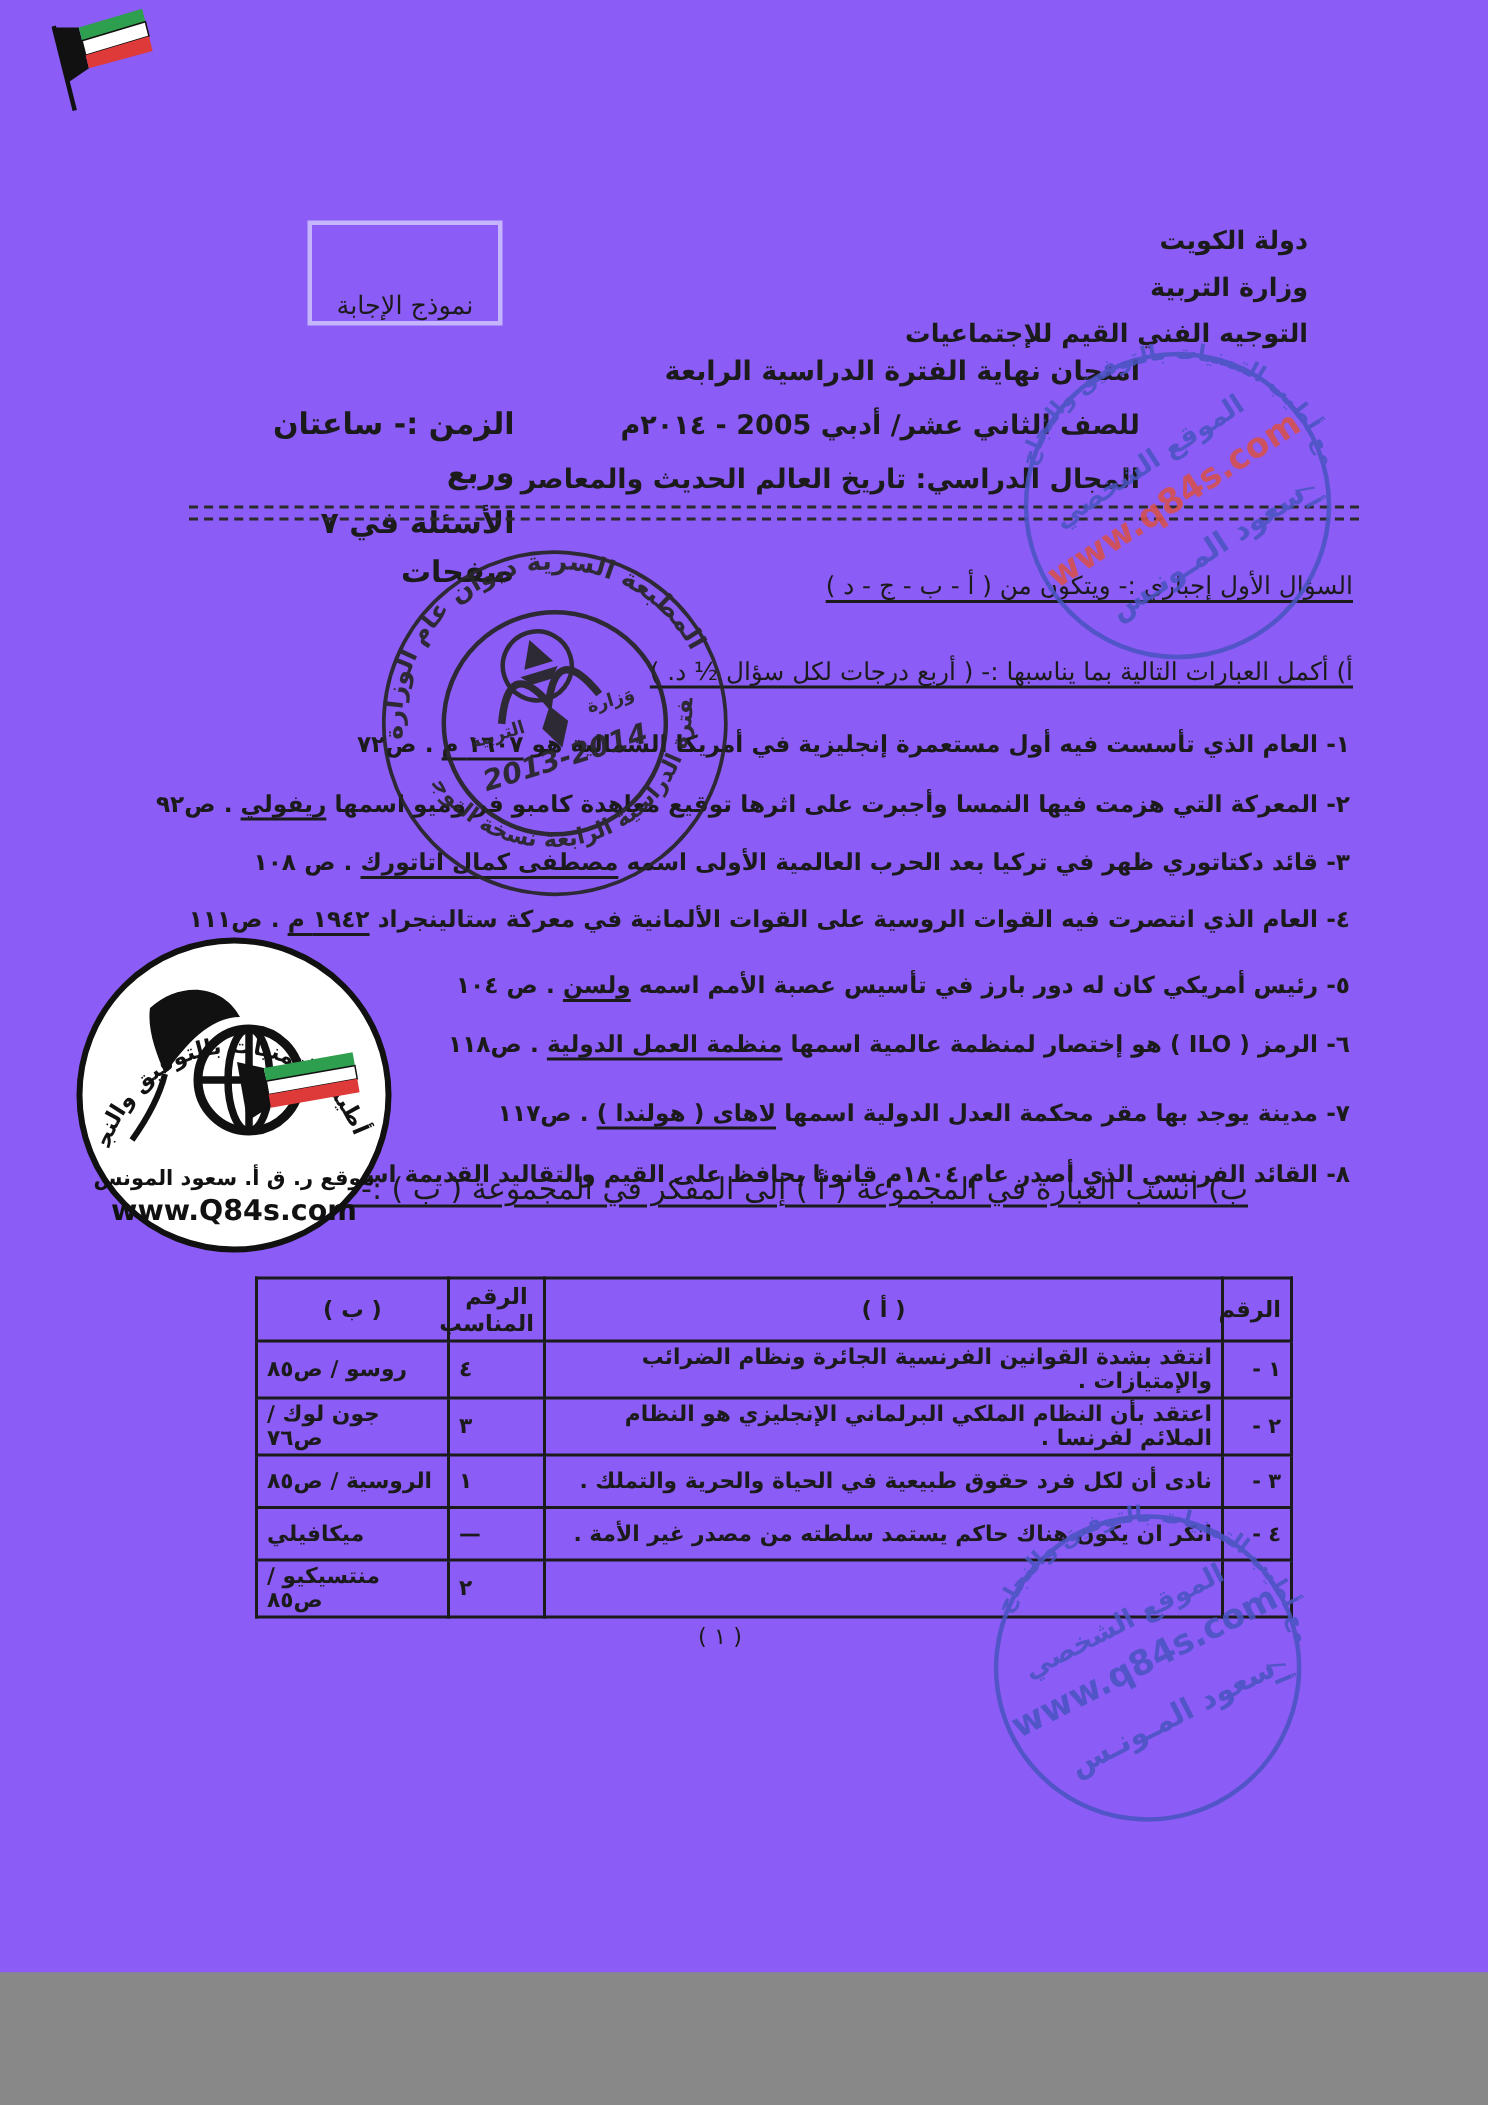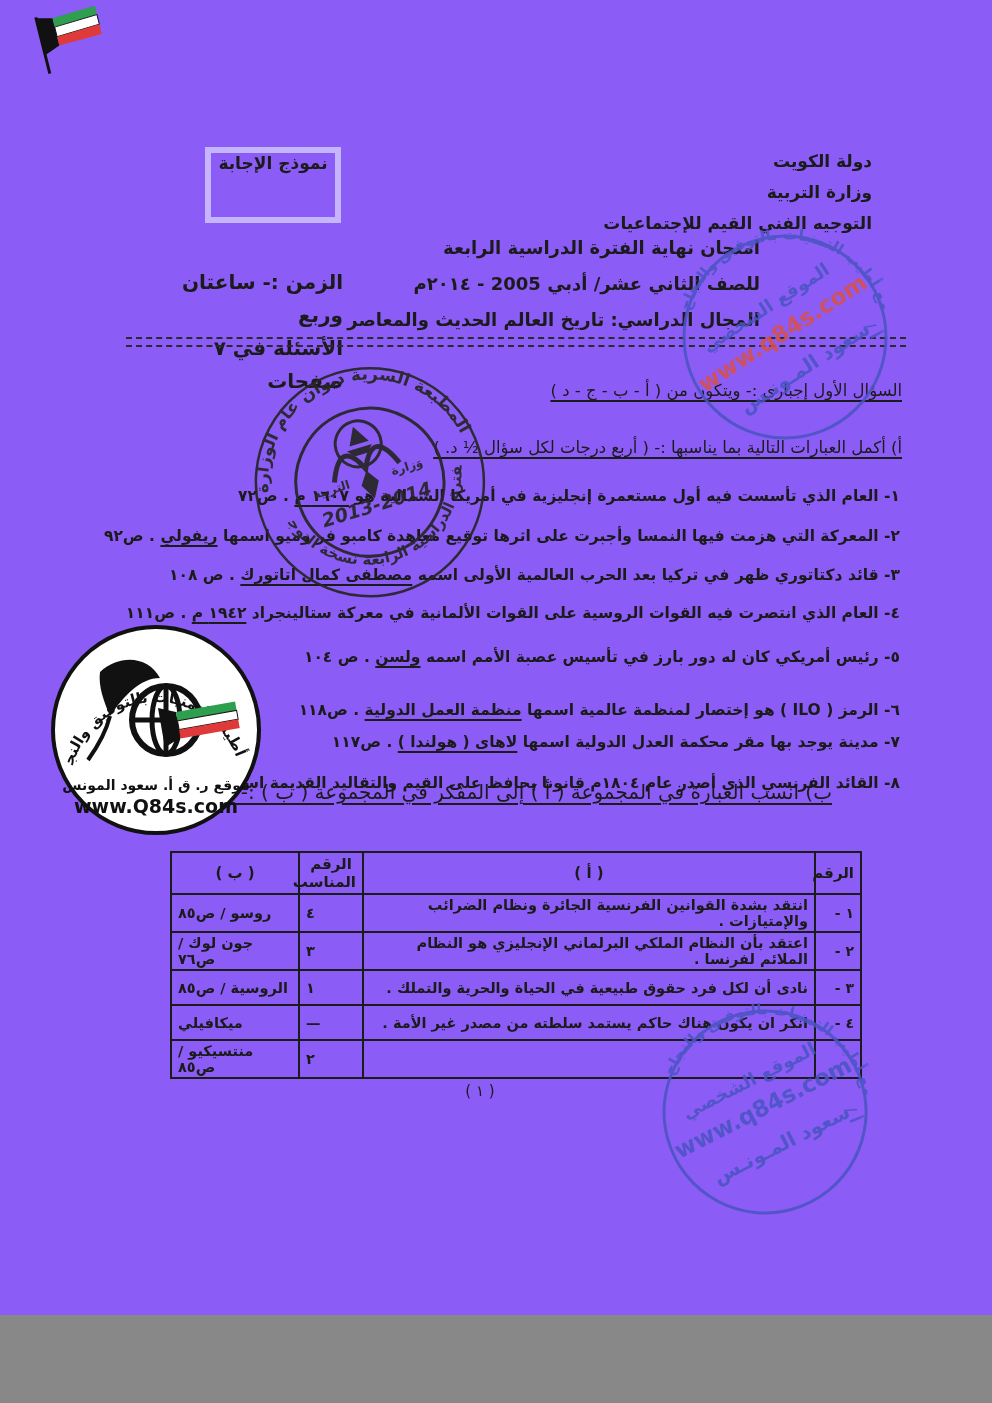--- a/index.html
+++ b/index.html
@@ -7,22 +7,22 @@
     position:relative; width:992px; height:1315px; margin:0 auto;
     background:#8b5cf6; overflow:hidden;
     font-family:"DejaVu Sans", sans-serif;
     color:#1b1b1b; direction:rtl;
   }
   .abs{position:absolute;}
   .b{font-weight:400;}
   .u{text-decoration:underline; text-underline-offset:4px; text-decoration-thickness:1.5px;}
   
   .hdr-right{right:120px; top:146px; text-align:right; font-size:17px; font-weight:700; line-height:31px;}
-  .answer-box{left:205px; top:147px; width:124px; height:64px; border:6px solid #c4b5fd;
-    display:flex; align-items:flex-start; justify-content:center; font-size:17px; font-weight:700;}
+  .answer-box{left:205px; top:147px; width:124px; height:64px; border:3px solid #c4b5fd;
+    display:flex; align-items:flex-end; justify-content:center; font-size:17px; font-weight:400;}
   .title-center{left:280px; top:230px; width:480px; font-size:18px; font-weight:700; line-height:36px; white-space:nowrap;}
   .info-left{left:148px; top:266px; width:195px; text-align:right; font-size:20px; font-weight:700; line-height:33px;}
   .separator{left:126px; top:337px; width:780px; height:6px;
     border-top:2.5px dashed #2a2a2a; border-bottom:2.5px dashed #2a2a2a;}
   
   .h-a{right:90px; top:381px; font-size:16.5px; white-space:nowrap;}
   .h-a2{right:90px; top:438px; font-size:16.5px; white-space:nowrap;}
   .h-b{right:160px; top:780px; font-size:20px; white-space:nowrap;}
   
   .qwrap{right:92px; top:487px; width:790px; font-size:15.5px; font-weight:700;}
@@ -85,21 +85,21 @@
 
   <div class="abs h-a b u">السؤال الأول إجباري :- ويتكون من ( أ - ب - ج - د )</div>
   <div class="abs h-a2 b u">أ) أكمل العبارات التالية بما يناسبها :- ( أربع درجات لكل سؤال ½ د. )</div>
 
   <div class="abs qwrap">
     <p style="top:0px"><span>١-</span> <span>العام الذي تأسست فيه أول مستعمرة إنجليزية في أمريكا الشمالية هو</span> <span class="u">١٦٠٧ م</span> <span>. ص٧٢</span></p>
     <p style="top:40px"><span>٢-</span> <span>المعركة التي هزمت فيها النمسا وأجبرت على اثرها توقيع معاهدة كامبو فر وميو اسمها</span> <span class="u">ريفولي</span> <span>. ص٩٢</span></p>
     <p style="top:79px"><span>٣-</span> <span>قائد دكتاتوري ظهر في تركيا بعد الحرب العالمية الأولى اسمه</span> <span class="u">مصطفى كمال اتاتورك</span> <span>. ص ١٠٨</span></p>
     <p style="top:117px"><span>٤-</span> <span>العام الذي انتصرت فيه القوات الروسية على القوات الألمانية في معركة ستالينجراد</span> <span class="u">١٩٤٢ م</span> <span>. ص١١١</span></p>
     <p style="top:161px"><span>٥-</span> <span>رئيس أمريكي كان له دور بارز في تأسيس عصبة الأمم اسمه</span> <span class="u">ولسن</span> <span>. ص ١٠٤</span></p>
-    <p style="top:214px"><span>٦-</span> <span>الرمز ( ILO ) هو إختصار لمنظمة عالمية اسمها</span> <span class="u">منظمة العمل الدولية</span> <span>. ص١١٨</span></p>
+    <p style="top:200px"><span>٦-</span> <span>الرمز ( ILO ) هو إختصار لمنظمة عالمية اسمها</span> <span class="u">منظمة العمل الدولية</span> <span>. ص١١٨</span></p>
     <p style="top:246px"><span>٧-</span> <span>مدينة يوجد بها مقر محكمة العدل الدولية اسمها</span> <span class="u">لاهاى ( هولندا )</span> <span>. ص١١٧</span></p>
     <p style="top:287px"><span>٨-</span> <span>القائد الفرنسي الذي أصدر عام ١٨٠٤م قانونا يحافظ على القيم والتقاليد القديمة اسمه</span> <span class="u">نابليون</span> <span>ص</span></p>
   </div>
 
   <div class="abs h-b b u">ب) انسب العبارة في المجموعة ( أ ) إلى المفكر في المجموعة ( ب ) :- ( درجتين )</div>
 
   <table class="match">
     <colgroup>
         <col class="c-num">
         <col class="c-a">

